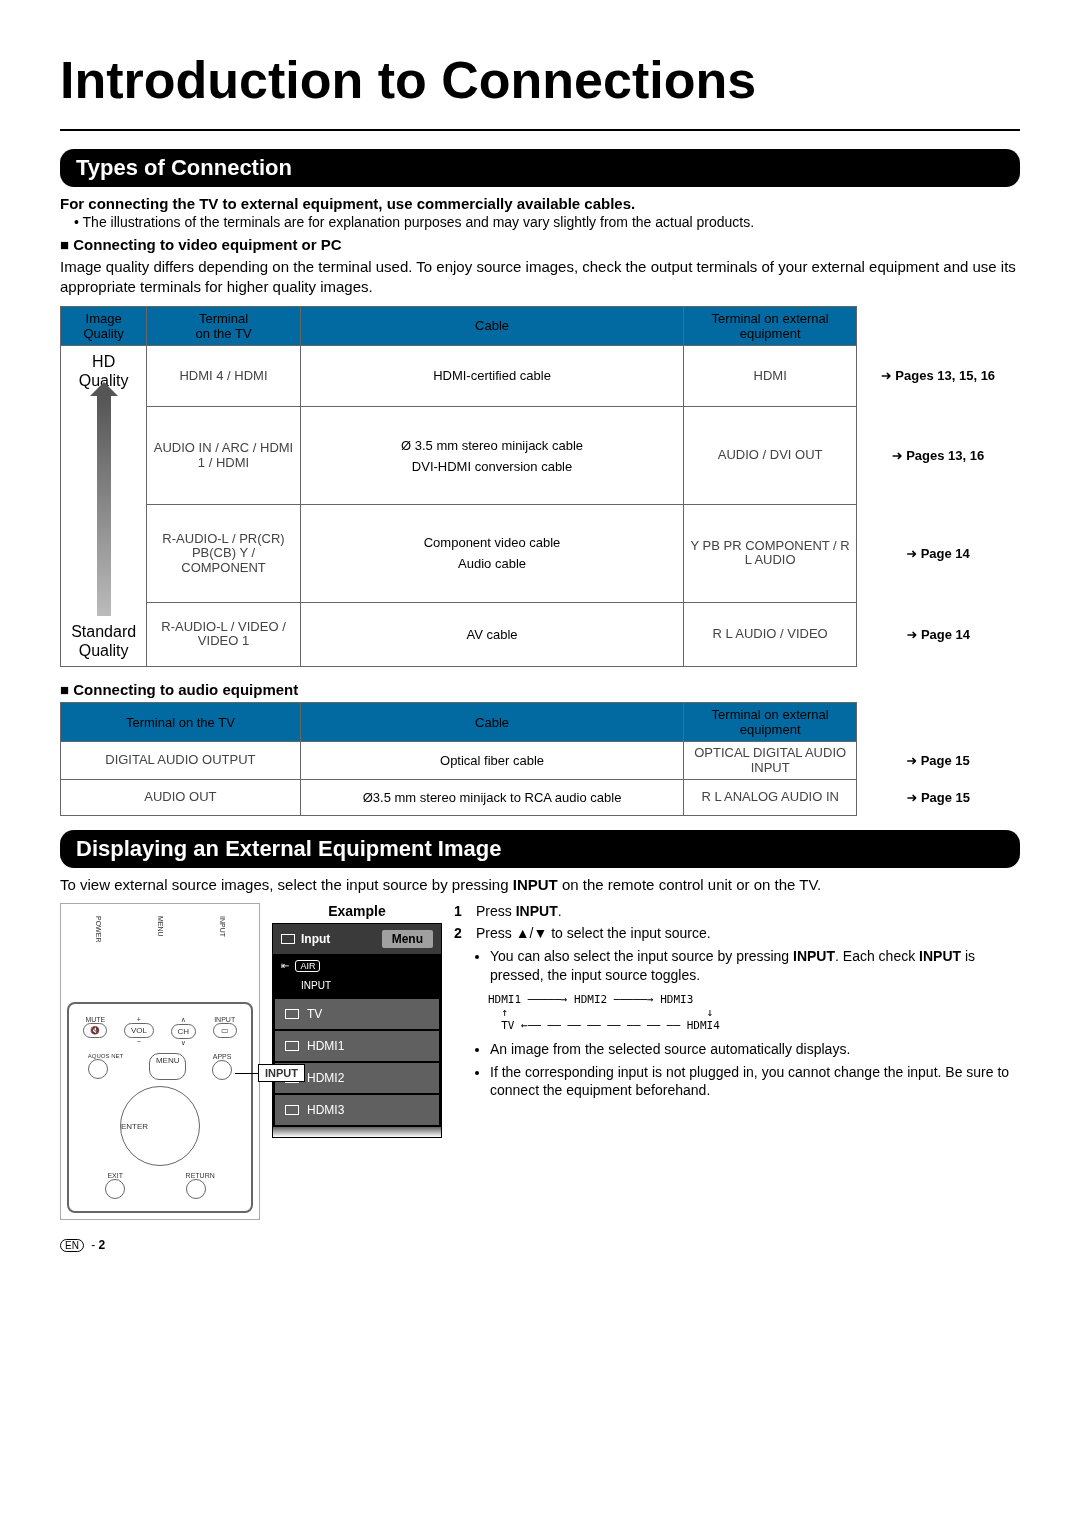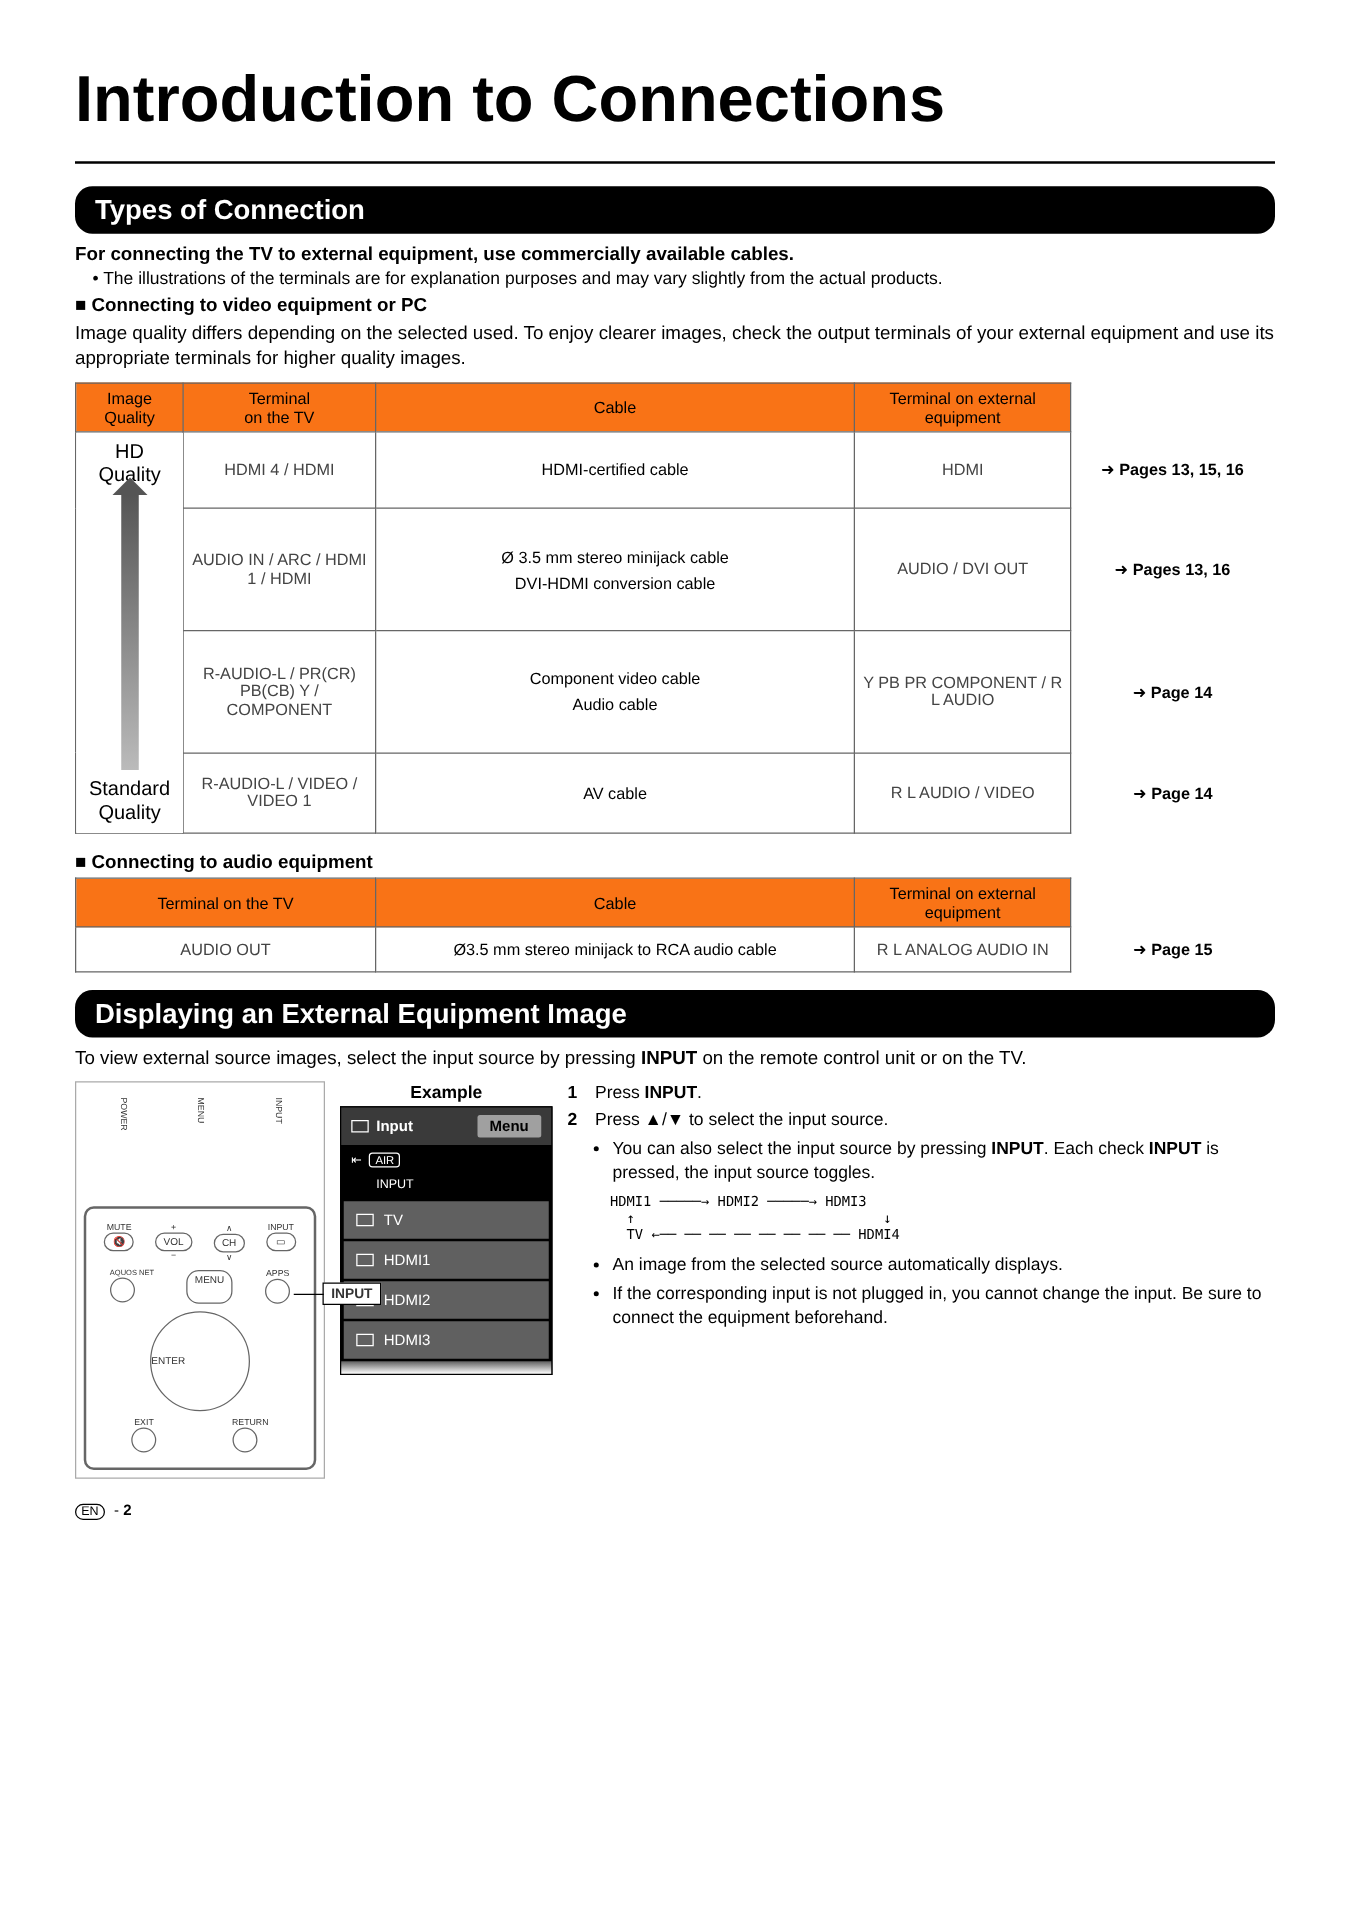--- a/index.html
+++ b/index.html
@@ -58,21 +58,21 @@
   }
   table.conn th, table.conn td {
     border: 1px solid #666;
     font-size: 13px;
     padding: 4px 6px;
     text-align: center;
     vertical-align: middle;
     background: #fff;
   }
   table.conn th {
-    background: #f97316;
+    background: #0369a1;
     font-weight: normal;
   }
   table.conn td.quality {
     position: relative;
     font-size: 16px;
     line-height: 1.2;
     padding-top: 6px;
     padding-bottom: 6px;
   }
   .grad-arrow {
@@ -216,21 +216,21 @@
 <body>
 
 <h1 class="page-title">Introduction to Connections</h1>
 
 <div class="section-header">Types of Connection</div>
 
 <p class="intro-bold">For connecting the TV to external equipment, use commercially available cables.</p>
 <p class="intro-bullet">• The illustrations of the terminals are for explanation purposes and may vary slightly from the actual products.</p>
 
 <p class="sub-head">Connecting to video equipment or PC</p>
-<p class="desc">Image quality differs depending on the selected used. To enjoy clearer images, check the output terminals of your external equipment and use its appropriate terminals for higher quality images.</p>
+<p class="desc">Image quality differs depending on the terminal used. To enjoy source images, check the output terminals of your external equipment and use its appropriate terminals for higher quality images.</p>
 
 <table class="conn">
   <colgroup>
     <col style="width:9%">
       <col style="width:16%">
       <col style="width:40%">
       <col style="width:18%">
       <col style="width:17%">
   </colgroup>
   <tbody>
@@ -301,20 +301,28 @@
       <col style="width:18%">
       <col style="width:17%">
   </colgroup>
   <tbody>
       <tr>
     <th>Terminal on the TV</th>
     <th>Cable</th>
     <th style="white-space:pre-line">Terminal on external
 equipment</th>
     <th class="noborder"></th>
+  </tr>
+  <tr>
+    <td class="diagram">DIGITAL AUDIO OUTPUT</td>
+    <td>
+          <span class="cable-label">Optical fiber cable</span>
+        </td>
+    <td class="diagram">OPTICAL DIGITAL AUDIO INPUT</td>
+    <td class="noborder pages"><span class="pages-b">Page 15</span></td>
   </tr>
   <tr>
     <td class="diagram">AUDIO OUT</td>
     <td>
           <span class="cable-label">Ø3.5 mm stereo minijack to RCA audio cable</span>
         </td>
     <td class="diagram">R L ANALOG AUDIO IN</td>
     <td class="noborder pages"><span class="pages-b">Page 15</span></td>
   </tr>
 </tbody>

